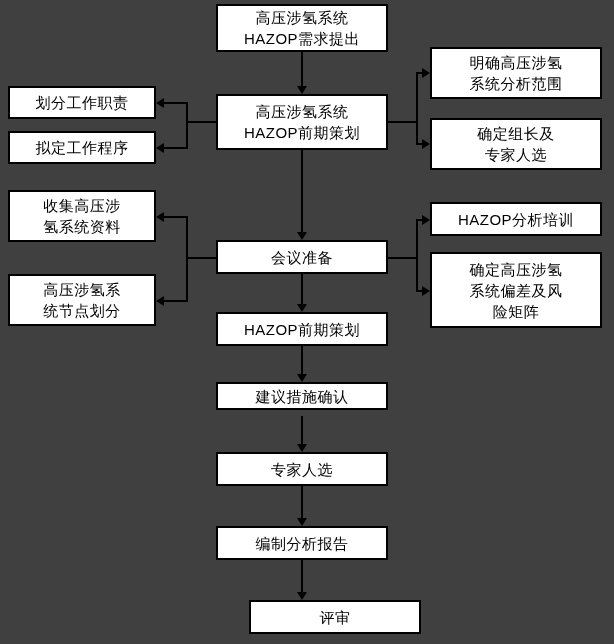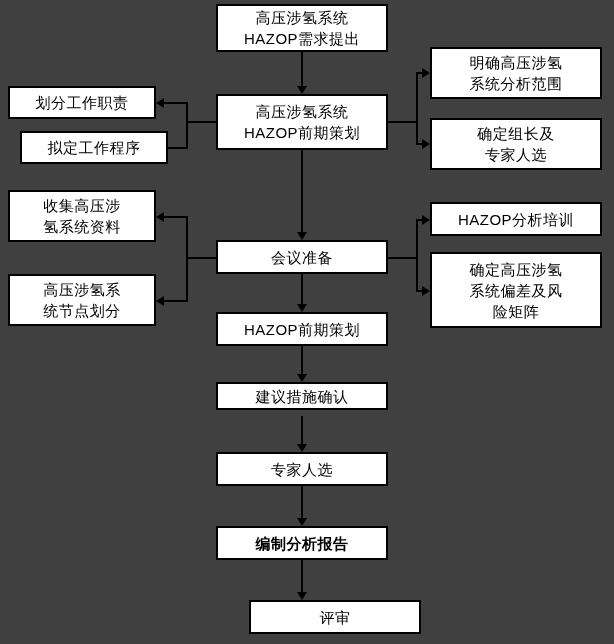--- a/index.html
+++ b/index.html
@@ -115,21 +115,21 @@
   <div class="arrow down" style="left:297px; top:592px;"></div>
 
   <div class="node" style="left:216px; top:4px; width:172px; height:48px;">高压涉氢系统
 HAZOP需求提出</div>
 
   <div class="node" style="left:216px; top:94px; width:172px; height:56px;">高压涉氢系统
 HAZOP前期策划</div>
 
   <div class="node" style="left:8px; top:86px; width:148px; height:33px;">划分工作职责</div>
 
-  <div class="node" style="left:20px; top:131px; width:148px; height:33px;">拟定工作程序</div>
+  <div class="node" style="left:8px; top:131px; width:148px; height:33px;">拟定工作程序</div>
 
   <div class="node" style="left:430px; top:47px; width:172px; height:52px;">明确高压涉氢
 系统分析范围</div>
 
   <div class="node" style="left:430px; top:118px; width:172px; height:52px;">确定组长及
 专家人选</div>
 
   <div class="node" style="left:8px; top:190px; width:148px; height:52px;">收集高压涉
 氢系统资料</div>
 
@@ -143,17 +143,17 @@
   <div class="node" style="left:430px; top:252px; width:172px; height:76px;">确定高压涉氢
 系统偏差及风
 险矩阵</div>
 
   <div class="node" style="left:216px; top:312px; width:172px; height:34px;">HAZOP前期策划</div>
 
   <div class="node" style="left:216px; top:382px; width:172px; height:28px;">建议措施确认</div>
 
   <div class="node" style="left:216px; top:452px; width:172px; height:34px;">专家人选</div>
 
-  <div class="node" style="left:216px; top:526px; width:172px; height:34px;font-weight:bold;">编制分析报告</div>
+  <div class="node" style="left:216px; top:526px; width:172px; height:34px;">编制分析报告</div>
 
   <div class="node" style="left:216px; top:600px; width:172px; height:34px;margin-left:33px;">评审</div>
 
 </div>
 
 </body></html>

